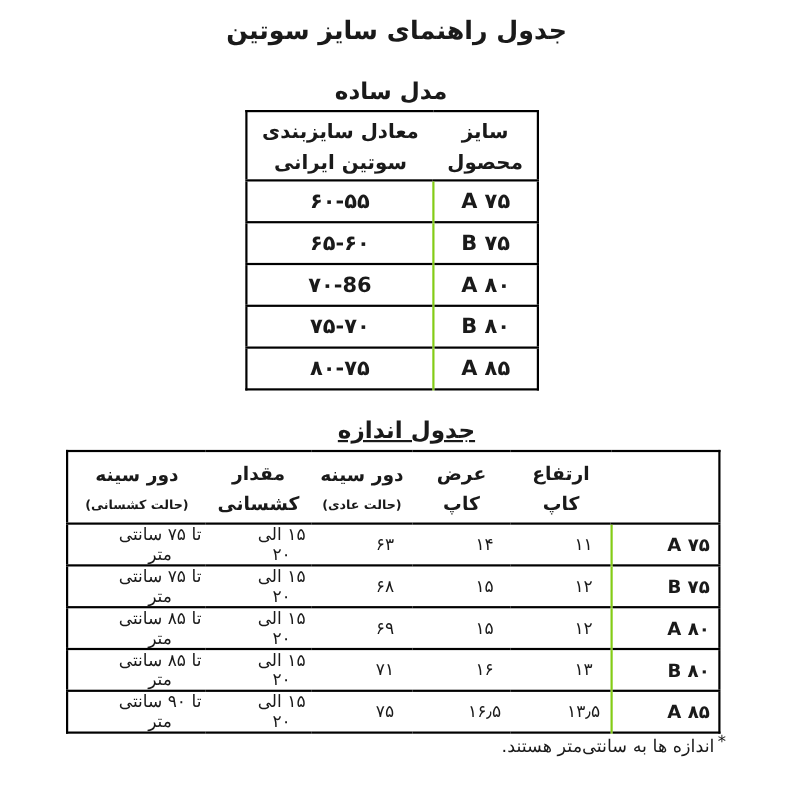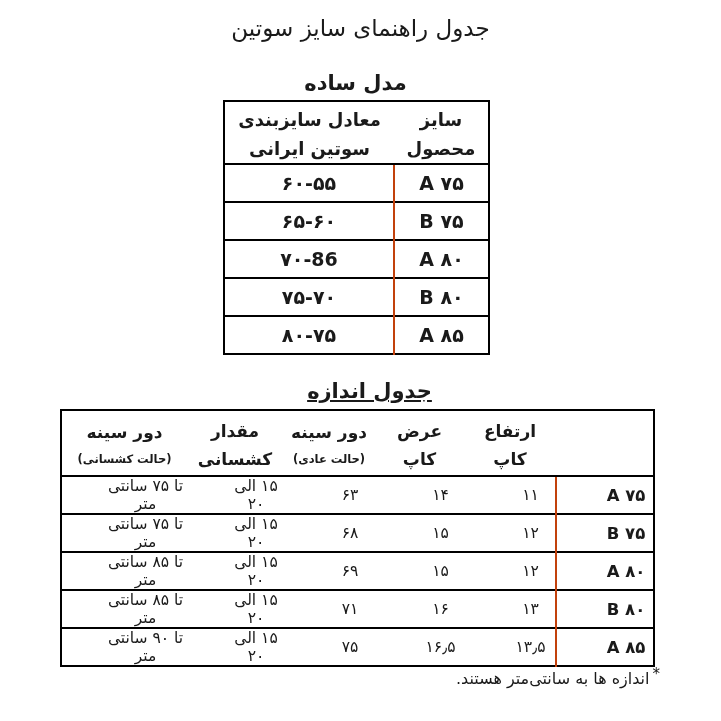--- a/index.html
+++ b/index.html
@@ -10,36 +10,36 @@
     color: #1a1a1a;
     font-family: "DejaVu Sans", sans-serif;
     direction: rtl;
     overflow: hidden;
   }
   .abs { position: absolute; }
 
   .page-title {
     left: 0; top: 15px; width: 721px;
     text-align: center;
-    font-size: 23px; font-weight: 400;
+    font-size: 23px; font-weight: 700;
   }
 
   .tbl-label {
     text-align: center;
     font-size: 21px; font-weight: 700;
   }
   .label-1 { left: 223px; top: 71px; width: 265px; }
   .label-2 { left: 73px;  top: 379px; width: 593px; text-decoration: underline; }
 
   table { border-collapse: collapse; table-layout: fixed; direction: rtl; }
   table.t { border: 2px solid #000; }
   th, td { text-align: center; vertical-align: middle; padding: 0; }
   .t thead th { border-bottom: 2px solid #000; }
   .t tbody td { border-top: 2px solid #000; }
-  .t tbody tr td:first-child { border-left: 2px solid #c2410c; }
+  .t tbody tr td:first-child { border-left: 2px solid #84cc16; }
 
   
   .t1-wrap { left: 223px; top: 100px; }
   .t1 { width: 265px; }
   .t1 thead th { height: 48px; font-size: 18px; font-weight: 700; }
   .t1 tbody td { height: 38px; font-size: 19px; font-weight: 700; }
   .t1 .l1, .t1 .l2 { display: block; line-height: 29px; }
   .t1 .l1 { margin-top: 3px; }
 
   

